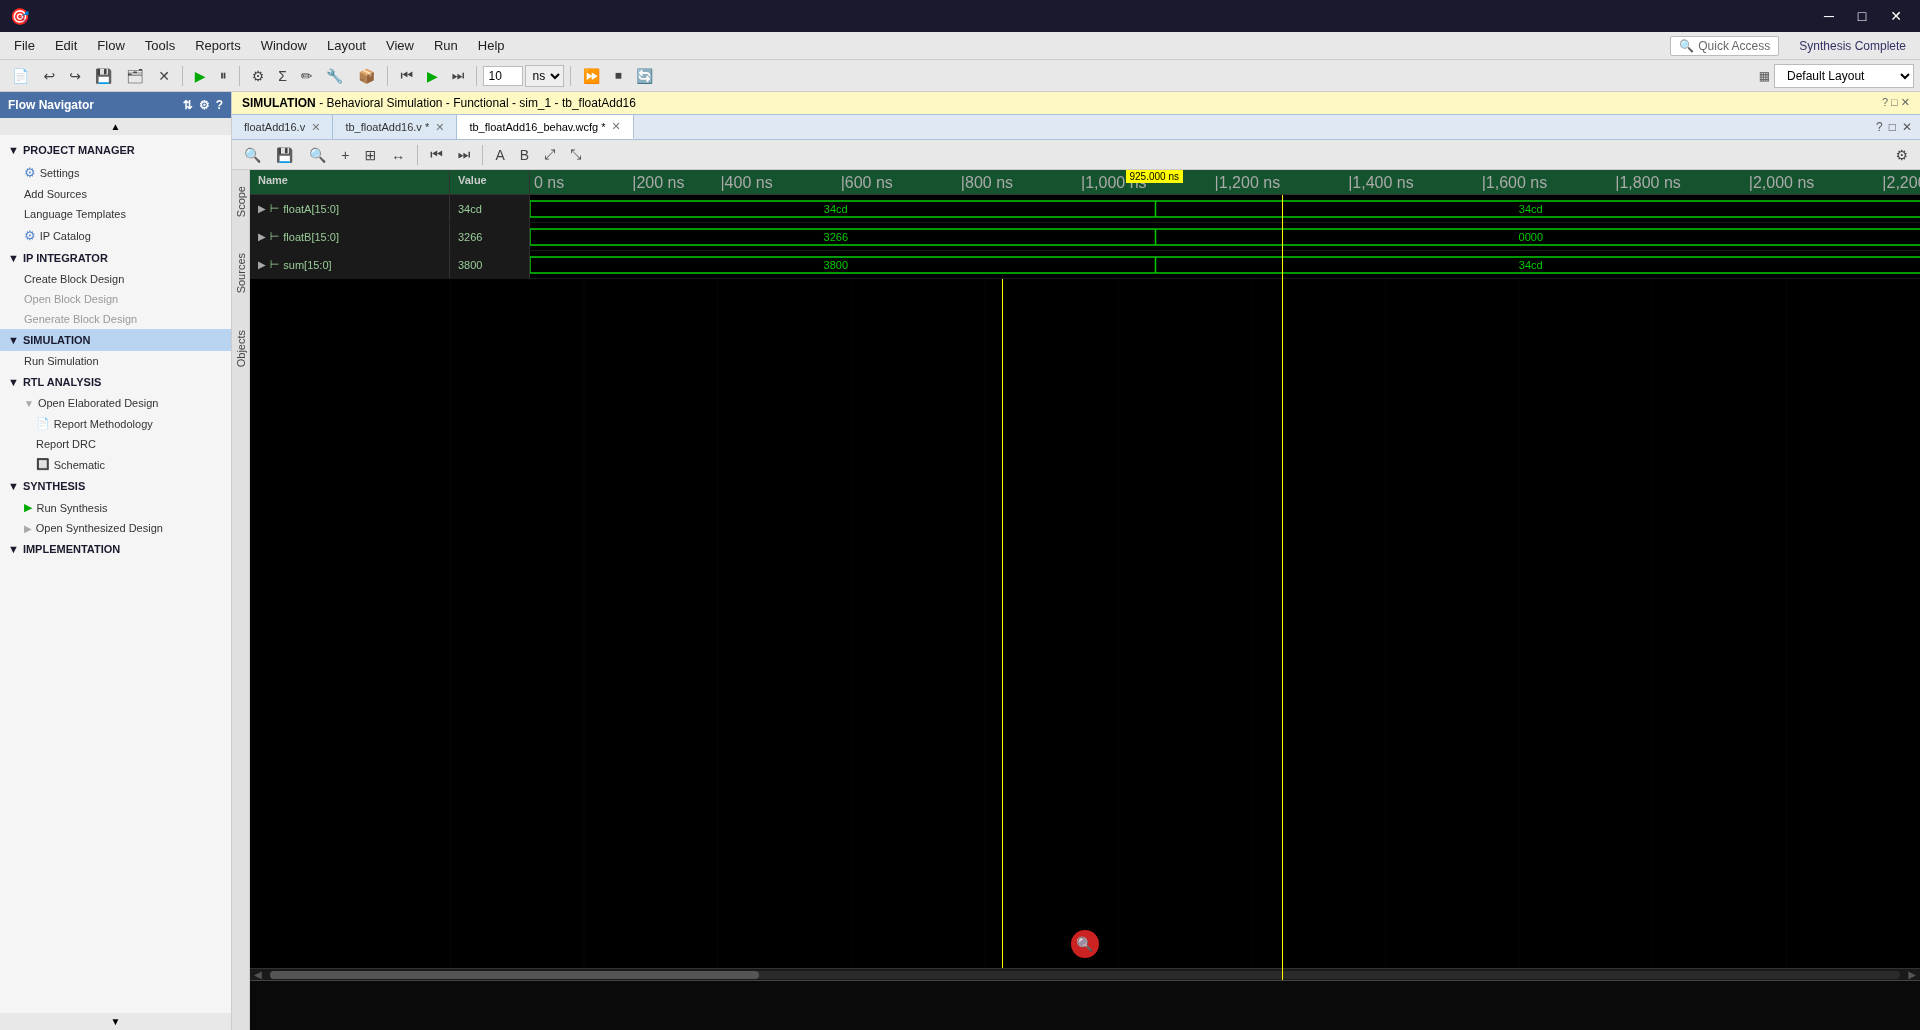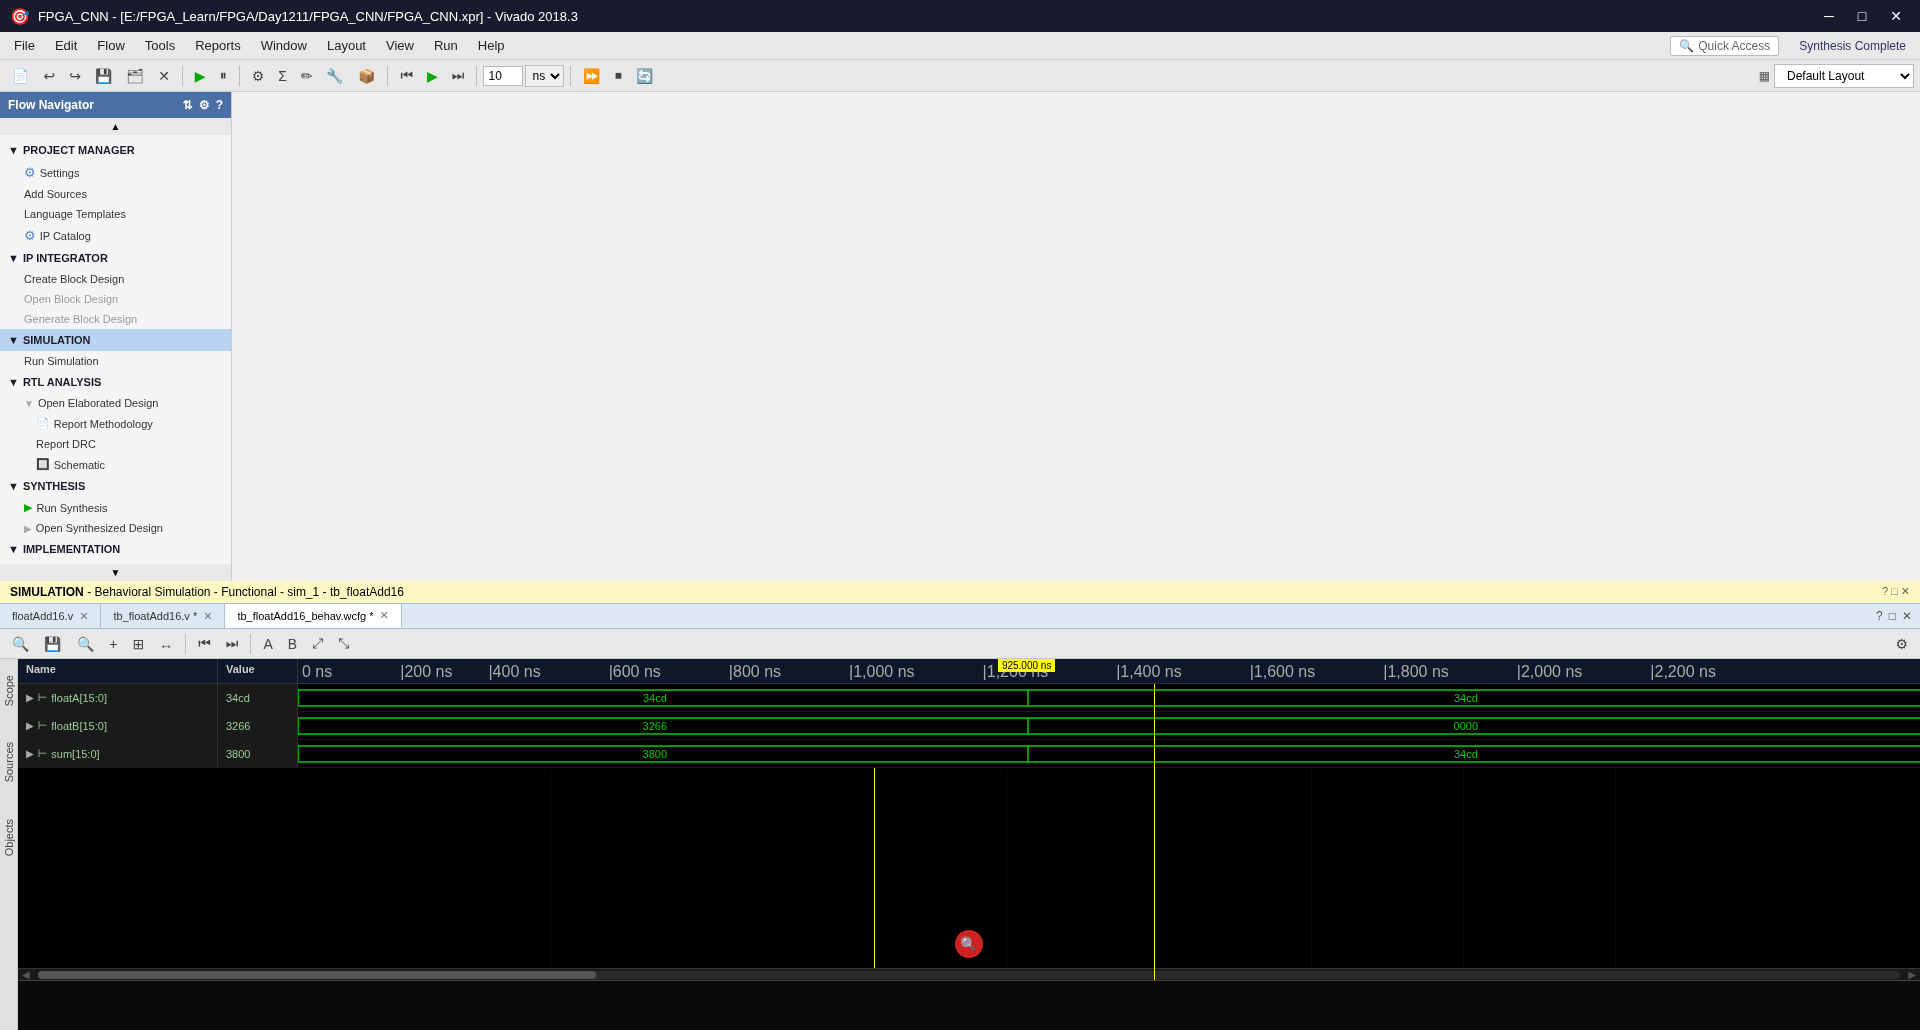--- a/index.html
+++ b/index.html
@@ -84,21 +84,20 @@
       display: flex; align-items: center; gap: 4px;
     }
     .layout-select select {
       padding: 3px 8px; border: 1px solid #bbb; font-size: 12px; background: #fff;
     }
 
     
     .main-area {
       display: flex;
       height: calc(1030px - 32px - 28px - 32px);
-      flex-direction: column;
     }
 
     
     .flow-navigator {
       width: 232px;
       background: #f5f5f5;
       border-right: 1px solid #ccc;
       display: flex;
       flex-direction: column;
       overflow: hidden;
@@ -246,21 +245,21 @@
       flex: 1;
       display: flex;
       flex-direction: column;
       background: #000;
       overflow: hidden;
     }
 
     
     .name-value-panel {
       display: flex;
-      background: #0f172a;
+      background: #14532d;
       color: #ddd;
       border-bottom: 1px solid #333;
       flex-shrink: 0;
     }
     .name-col {
       width: 200px;
       border-right: 1px solid #333;
       padding: 4px 8px;
       font-size: 11px;
       font-weight: bold;
@@ -397,21 +396,20 @@
       font-size: 14px;
       z-index: 20;
     }
   </style>
 </head>
 <body>
 
 <div class="title-bar">
   <div class="title-bar-left">
     <span style="font-size:16px;">🎯</span>
-    <span class="title-bar-title">FPGA_CNN - [E:/FPGA_Learn/FPGA/Day1211/FPGA_CNN/FPGA_CNN.xpr] - Vivado 2018.3</span>
   </div>
   <div class="title-bar-controls">
     <span class="title-bar-btn">─</span>
     <span class="title-bar-btn">□</span>
     <span class="title-bar-btn">✕</span>
   </div>
 </div>
 
 <div class="menu-bar">
   <span class="menu-item">File</span>

